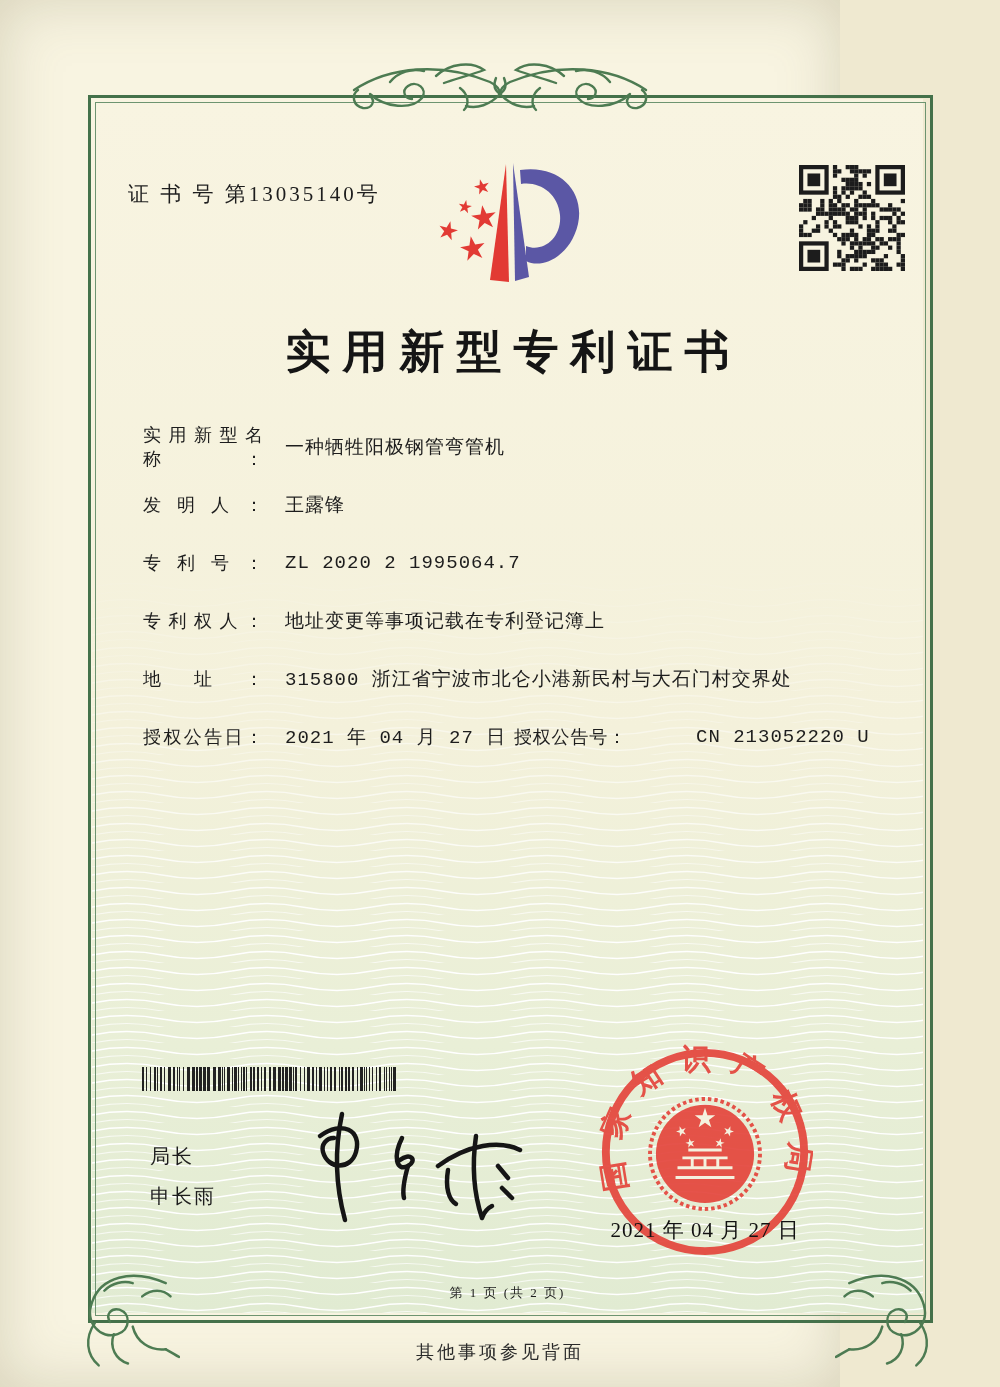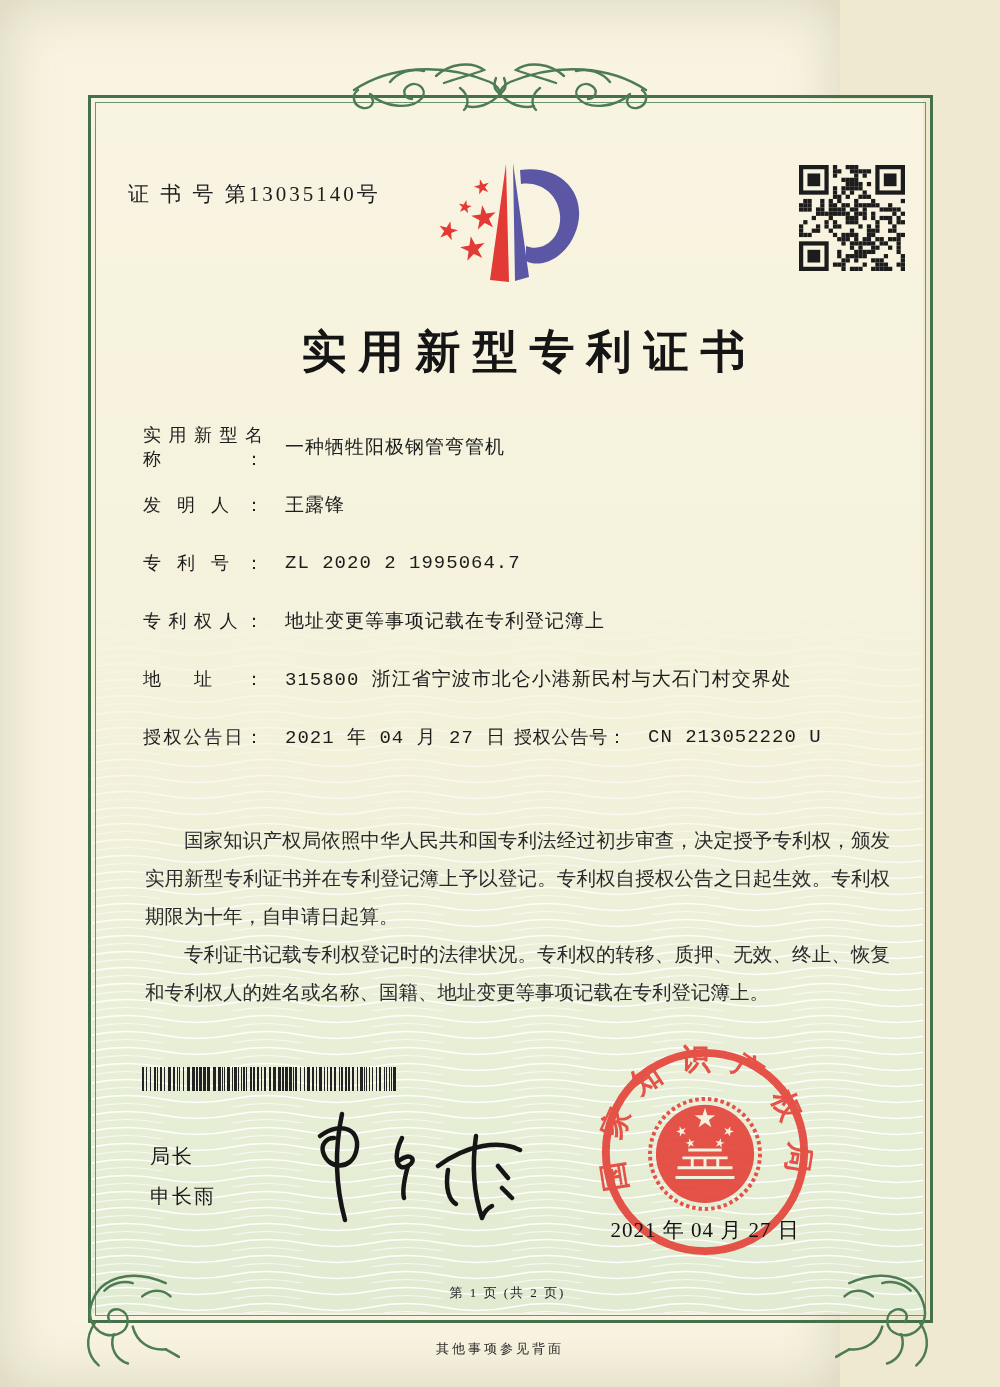--- a/index.html
+++ b/index.html
@@ -28,47 +28,46 @@
   .content{position:absolute;z-index:2;color:#1d1d1d;}
 
   #cert-no{left:128px;top:180px;font-size:21px;letter-spacing:3px;}
   #logo{left:435px;top:158px;width:160px;height:140px;}
   #qr{left:799px;top:165px;width:106px;height:106px;}
 
   #title{
     left:92px;top:322px;width:831px;text-align:center;
     font-size:45px;font-weight:bold;letter-spacing:12px;text-indent:12px;
     color:#151515;
-    padding-left:16px;
   }
 
   #fields{left:143px;top:418px;width:760px;font-family:Liberation Mono, monospace;}
   .frow{height:58px;display:flex;align-items:center;font-size:19px;position:relative;}
   .f-label{
     display:inline-block;width:120px;
     text-align:justify;text-align-last:justify;
     font-size:18px;flex:none;
   }
   .f-value{margin-left:22px;letter-spacing:1px;white-space:nowrap;}
-  #grant-no{position:absolute;left:371px;top:0;height:58px;display:flex;align-items:center;}
+  #grant-no{position:absolute;left:371px;top:0;height:58px;display:flex;align-items:center;gap:48px;}
   #grant-no .f-label{width:112px;}
 
   #paragraphs{left:145px;top:822px;width:745px;font-size:19.5px;line-height:38px;text-align:justify;color:#2a2a2a;}
   #paragraphs p{margin:0;text-indent:2em;}
 
   #barcode{left:142px;top:1067px;width:254px;height:24px;}
 
   #director{left:150px;top:1136px;font-size:20px;line-height:40px;letter-spacing:2px;}
   #signature{left:290px;top:1108px;width:240px;height:120px;}
 
   #seal{left:597px;top:1044px;width:216px;height:216px;opacity:.92;}
   #seal-date{left:600px;top:1216px;width:210px;text-align:center;font-size:21px;letter-spacing:1px;color:#111;}
 
   #page-info{left:92px;top:1284px;width:831px;text-align:center;font-size:13px;letter-spacing:2px;}
-  #back-note{left:0;top:1340px;width:1000px;text-align:center;font-size:13px;letter-spacing:3px;color:#2a2a2a;}
+  #back-note{left:0;top:1340px;width:1000px;text-align:center;font-size:18px;letter-spacing:3px;color:#2a2a2a;}
 
   #top-ornament{position:absolute;left:350px;top:48px;width:300px;height:80px;z-index:3;}
   .corner-orn{position:absolute;width:104px;height:104px;z-index:3;}
   #corner-left{left:76px;top:1268px;}
   #corner-right{left:835px;top:1268px;transform:scaleX(-1);}
 </style>
 </head>
 <body>
 
 <div id="paper">
@@ -409,24 +408,20 @@
     <div class="frow">
       <span class="f-label">授权公告日：</span>
       <span class="f-value">2021 年 04 月 27 日</span>
       <span id="grant-no">
         <span class="f-label">授权公告号：</span>
         <span class="f-value">CN 213052220 U</span>
       </span>
     </div>
   </div>
 
-  <div id="paragraphs" class="content">
-    <p>国家知识产权局依照中华人民共和国专利法经过初步审查，决定授予专利权，颁发实用新型专利证书并在专利登记簿上予以登记。专利权自授权公告之日起生效。专利权期限为十年，自申请日起算。</p>
-    <p>专利证书记载专利权登记时的法律状况。专利权的转移、质押、无效、终止、恢复和专利权人的姓名或名称、国籍、地址变更等事项记载在专利登记簿上。</p>
-  </div>
 
   <div id="barcode" class="content"><svg width="254" height="24" viewBox="0 0 254 24">
         <rect x="0" y="0" width="2" height="24" fill="#222"></rect>
         <rect x="4" y="0" width="1" height="24" fill="#222"></rect>
         <rect x="8" y="0" width="1" height="24" fill="#222"></rect>
         <rect x="12" y="0" width="2" height="24" fill="#222"></rect>
         <rect x="15" y="0" width="1" height="24" fill="#222"></rect>
         <rect x="18" y="0" width="2" height="24" fill="#222"></rect>
         <rect x="22" y="0" width="1" height="24" fill="#222"></rect>
         <rect x="26" y="0" width="3" height="24" fill="#222"></rect>

